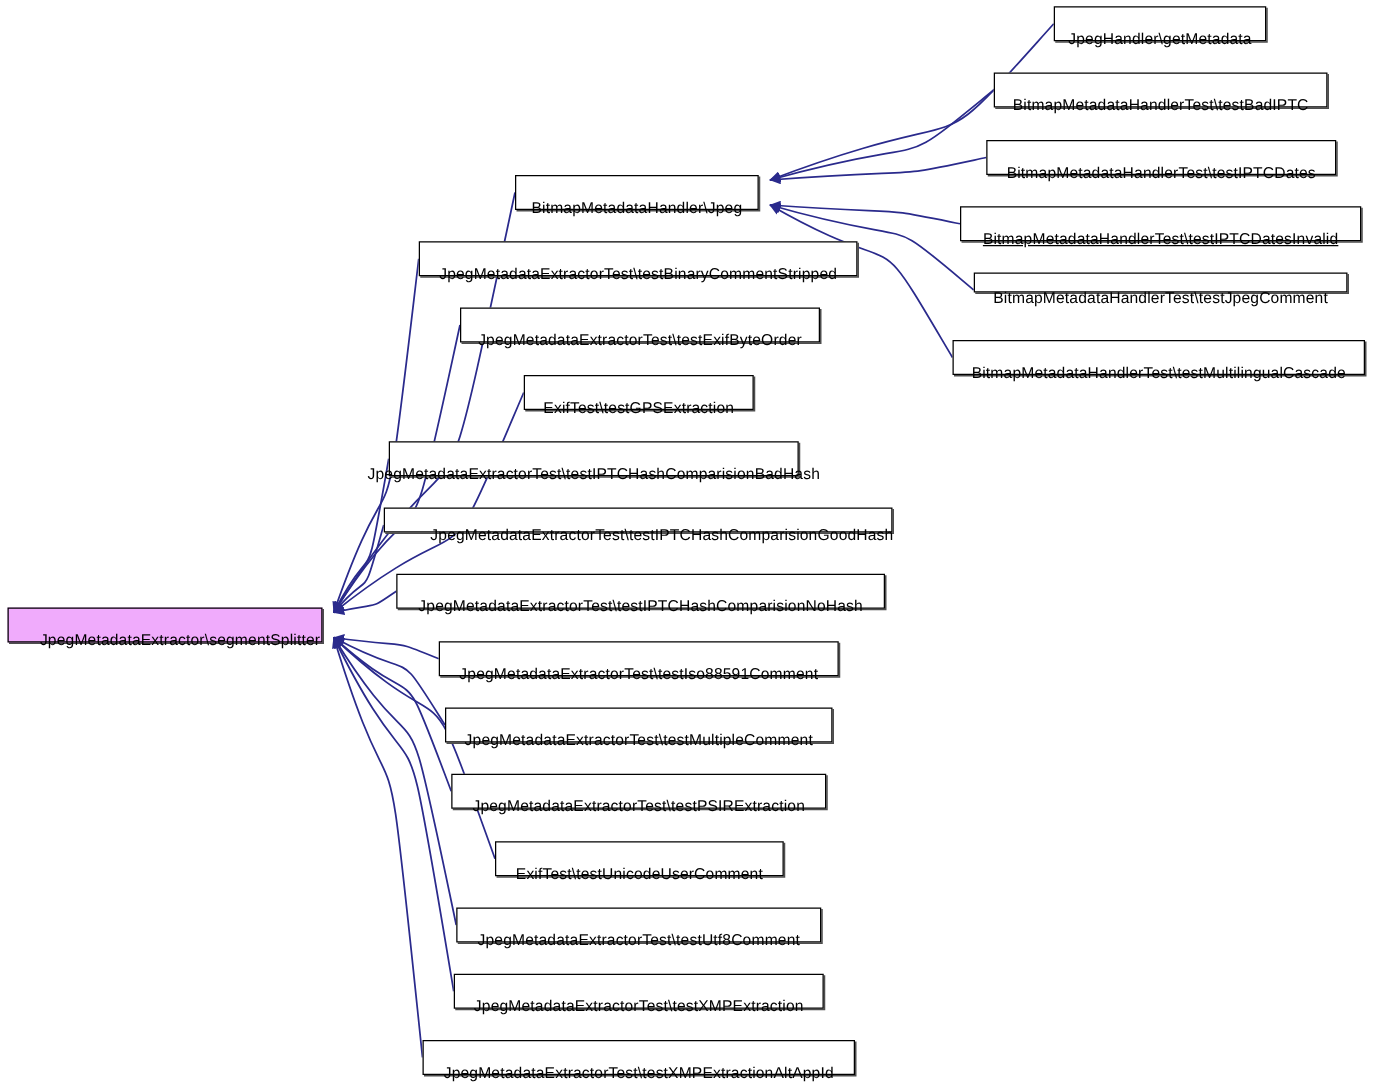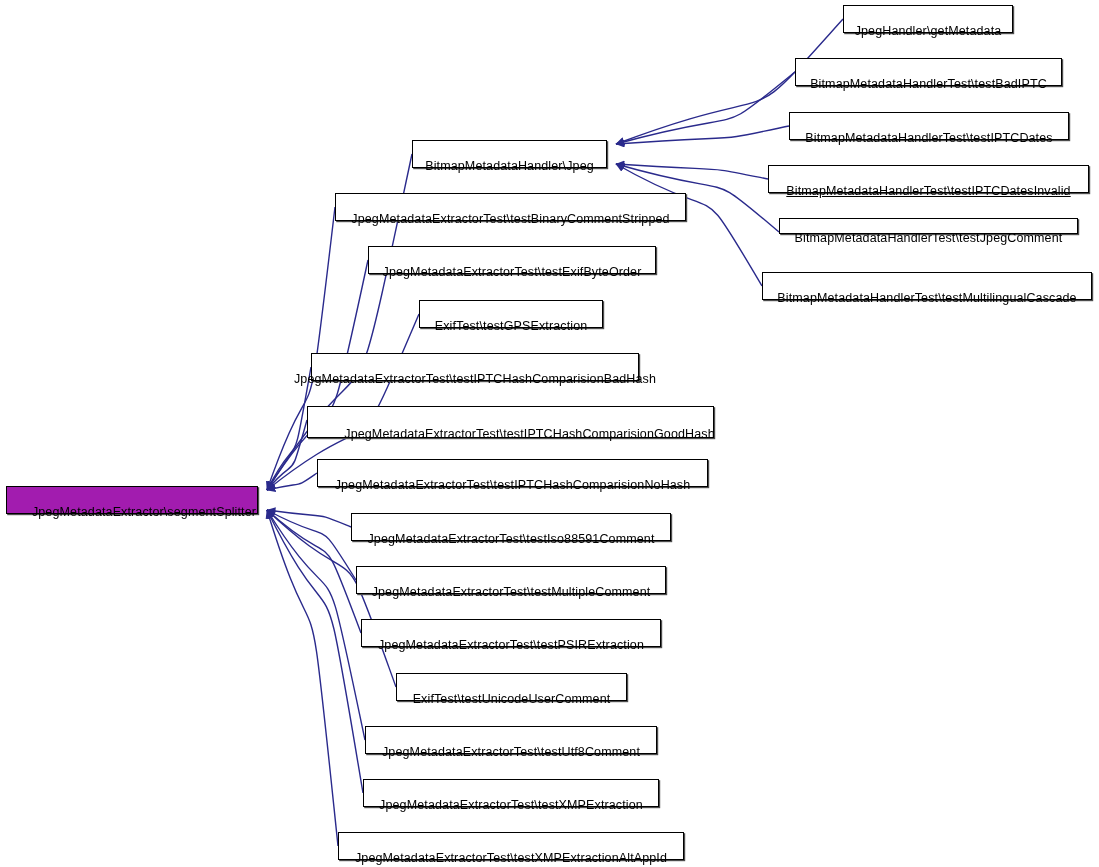--- a/index.html
+++ b/index.html
@@ -33,21 +33,21 @@
     align-items: center;
     justify-content: center;
     white-space: nowrap;
     font-size: 12.5px;
     line-height: 1;
     color: #000000;
     letter-spacing: 0.01em;
     box-shadow: 1.2px 1.2px 0 0 #4d4d4d;
   }
   .gnode.root {
-    background: #a21caf;
+    background: #f0abfc;
     border: 1px solid #000000;
     padding-left: 24px;
   }
   .gnode-label {
     display: block;
     padding: 0 7px;
     pointer-events: none;
     margin-top: 24px;
   }
 </style>
@@ -98,21 +98,21 @@
       </div>
       <div class="gnode" style="left: 368px; top: 246px; width: 288px; height: 28px;">
         <span class="gnode-label">JpegMetadataExtractorTest\testExifByteOrder</span>
       </div>
       <div class="gnode" style="left: 419px; top: 300px; width: 184px; height: 28px;">
         <span class="gnode-label">ExifTest\testGPSExtraction</span>
       </div>
       <div class="gnode" style="left: 311px; top: 353px; width: 328px; height: 28px;">
         <span class="gnode-label">JpegMetadataExtractorTest\testIPTCHashComparisionBadHash</span>
       </div>
-      <div class="gnode" style="left: 307px; top: 406px; width: 407px; height: 32px; padding-left: 38px;">
+      <div class="gnode" style="left: 307px; top: 406px; width: 407px; height: 20px; padding-left: 38px;">
         <span class="gnode-label">JpegMetadataExtractorTest\testIPTCHashComparisionGoodHash</span>
       </div>
       <div class="gnode" style="left: 317px; top: 459px; width: 391px; height: 28px;">
         <span class="gnode-label">JpegMetadataExtractorTest\testIPTCHashComparisionNoHash</span>
       </div>
       <div class="gnode" style="left: 351px; top: 513px; width: 320px; height: 28px;">
         <span class="gnode-label">JpegMetadataExtractorTest\testIso88591Comment</span>
       </div>
       <div class="gnode" style="left: 356px; top: 566px; width: 310px; height: 28px;">
         <span class="gnode-label">JpegMetadataExtractorTest\testMultipleComment</span>

